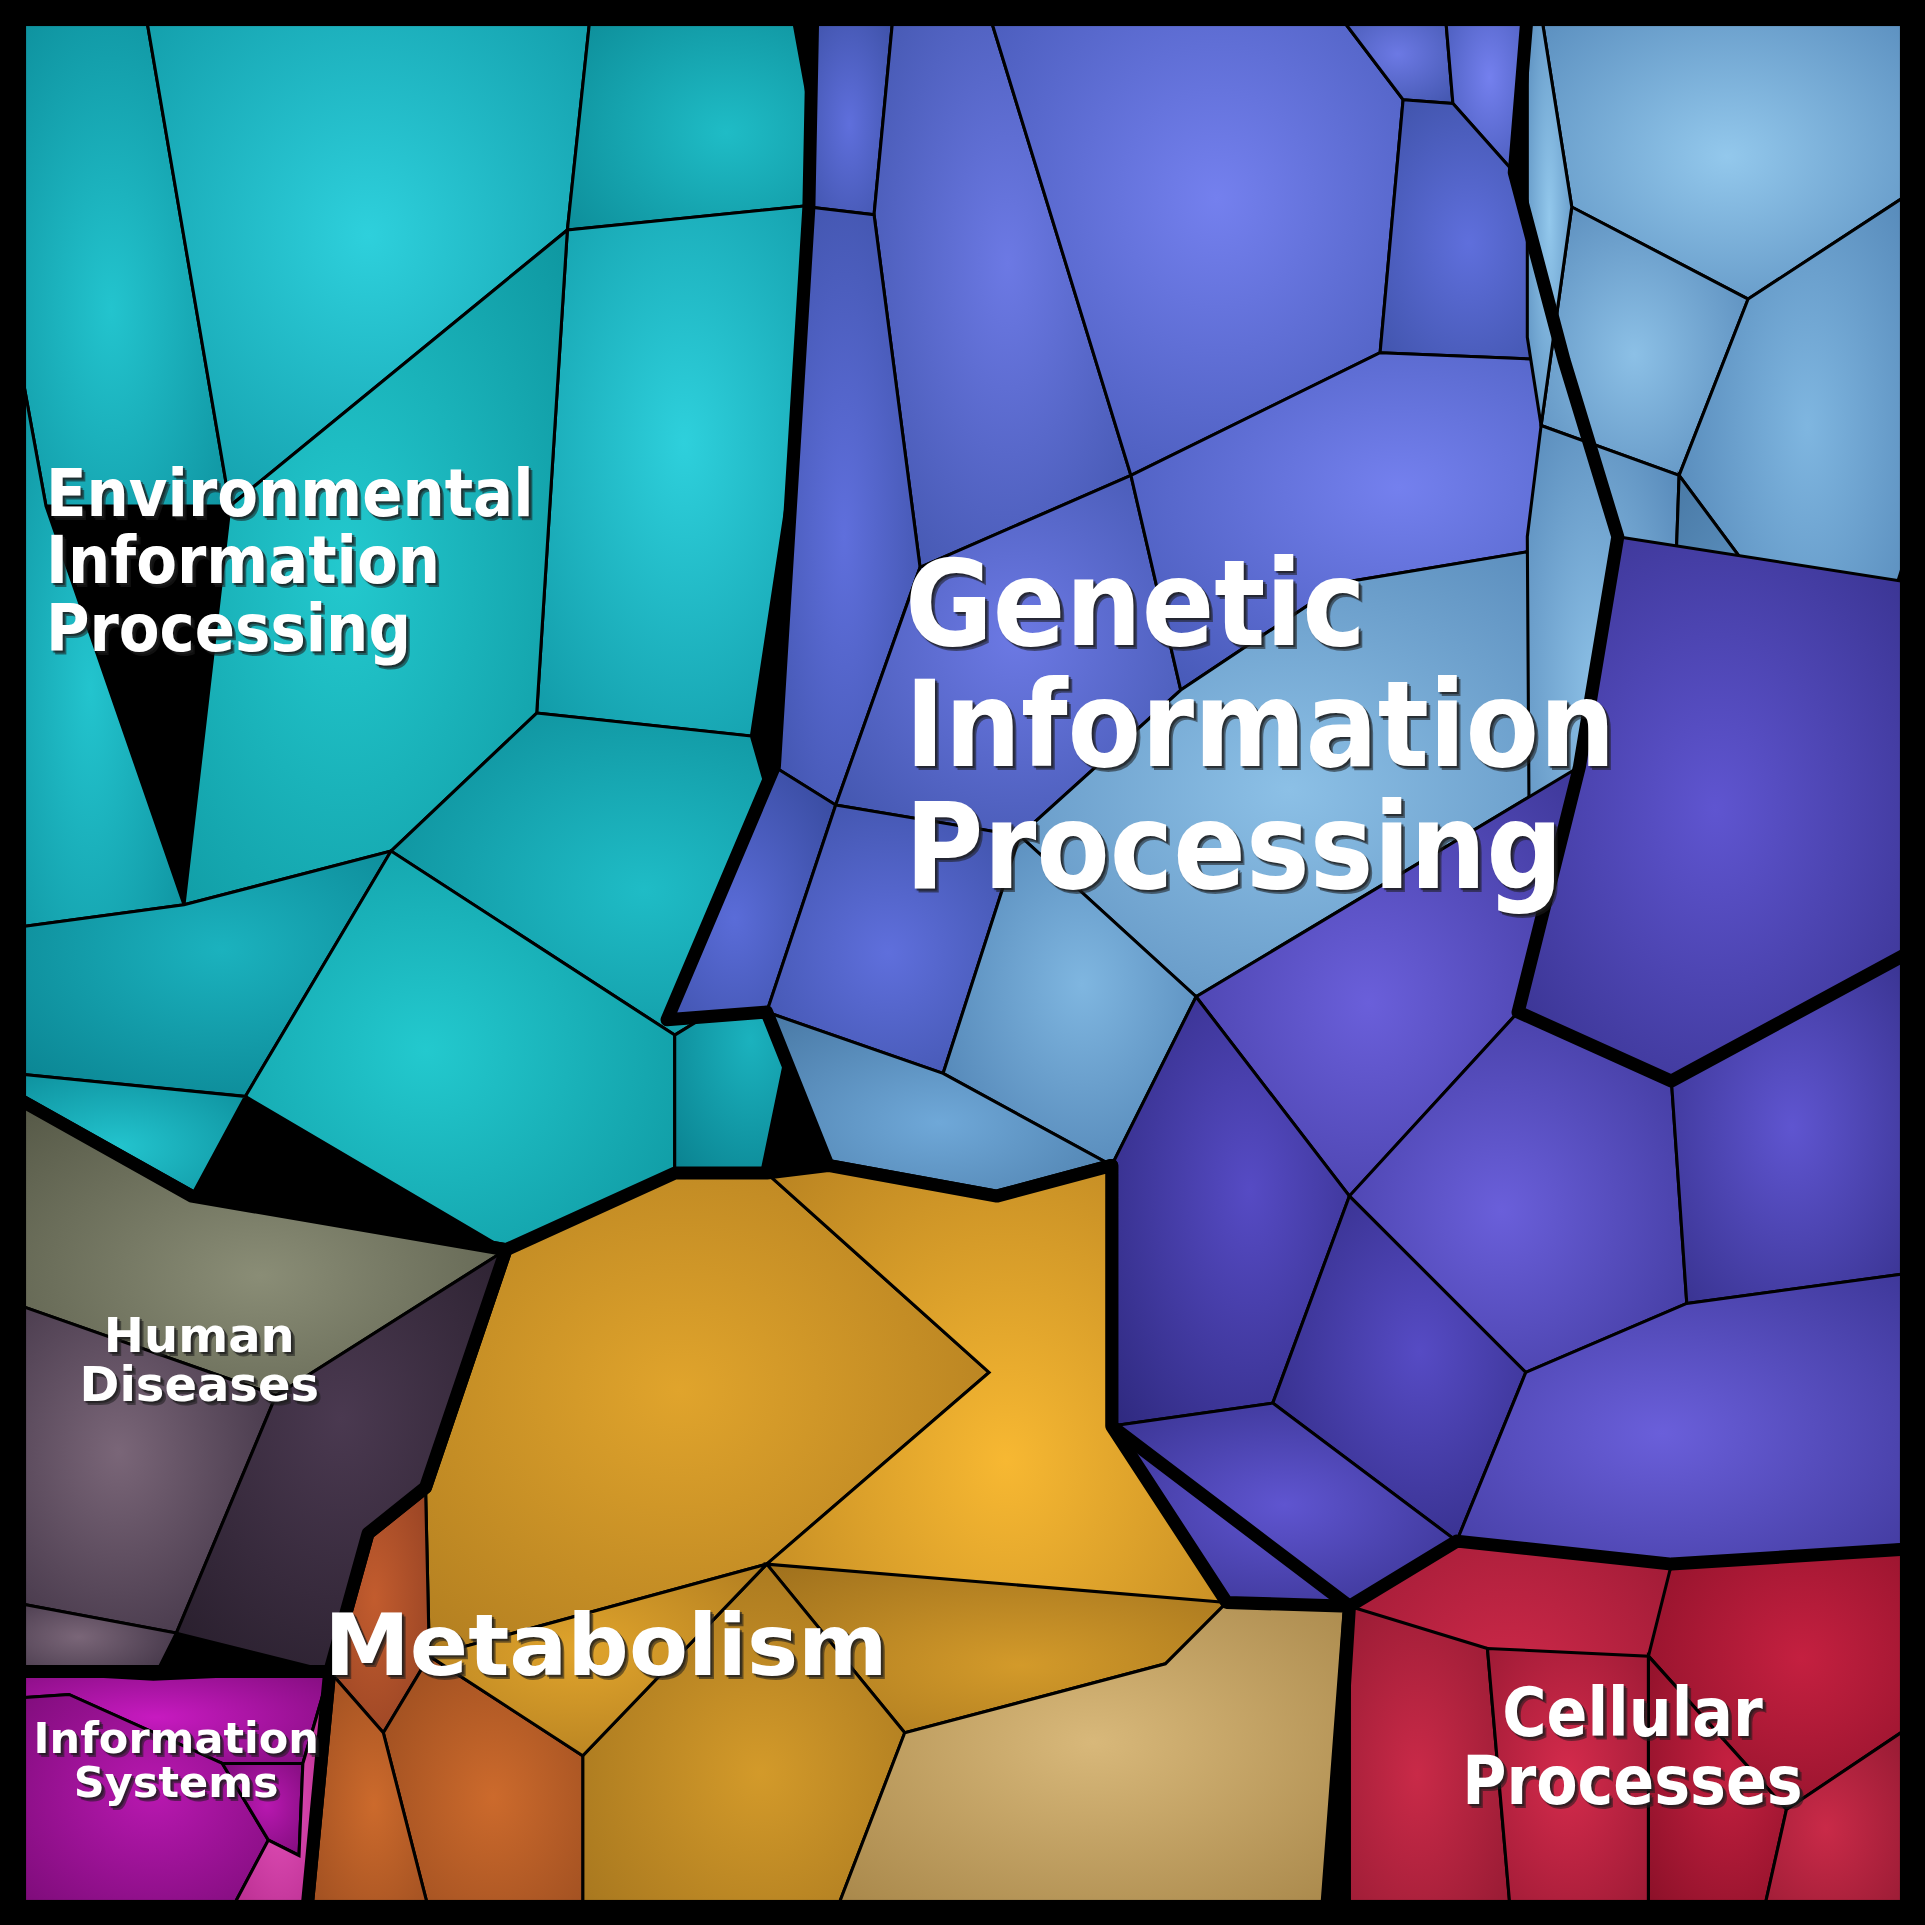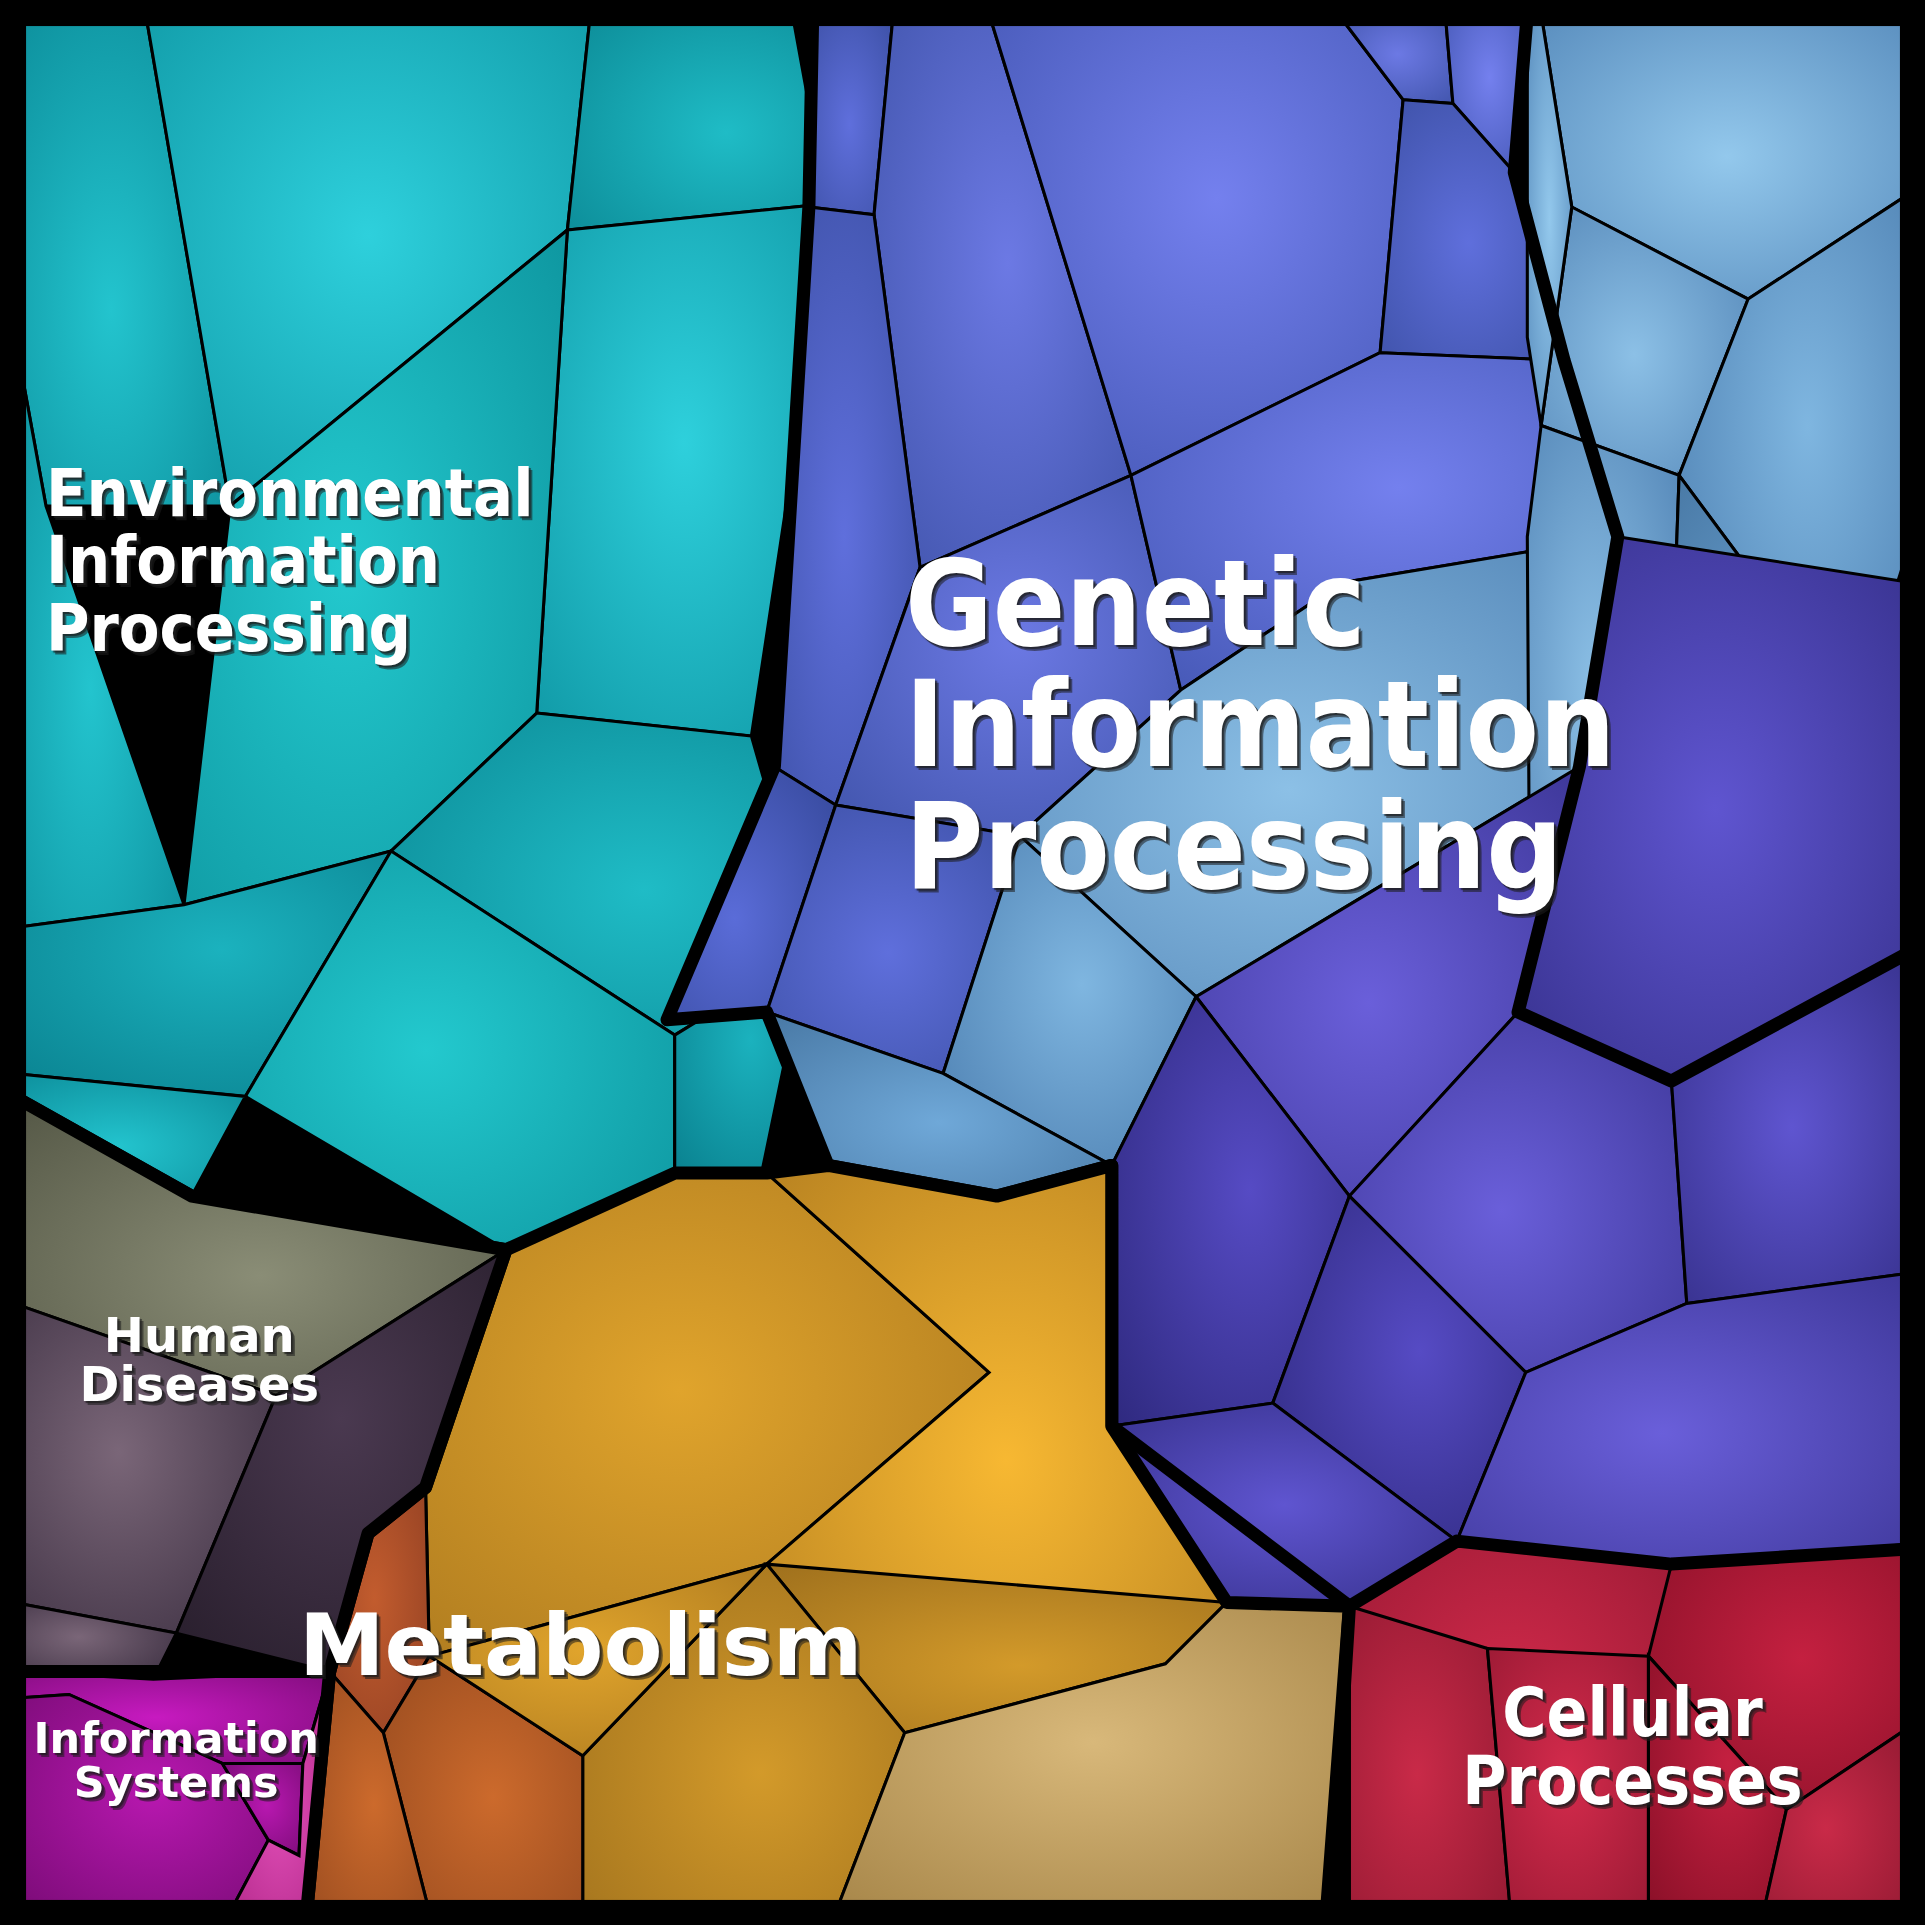--- a/index.html
+++ b/index.html
@@ -271,19 +271,19 @@
   <div class="lbl lbl-narrow" style="left:905px;top:544px;width:981px;font-size:119px;text-align:left;">Genetic
 Information
 Processing</div>
 
   <div class="lbl" style="left:15.3px;top:1311px;width:368px;font-size:48px;text-align:center;">Human
 Diseases</div>
 
   <div class="lbl" style="left:7.7px;top:1717px;width:337px;font-size:43px;text-align:center;">Information
 Systems</div>
 
-  <div class="lbl" style="left:299px;top:1602px;width:598px;font-size:86px;">Metabolism</div>
+  <div class="lbl" style="left:307px;top:1602px;width:598px;font-size:86px;text-align:center;">Metabolism</div>
 
   <div class="lbl lbl-narrow" style="left:1349px;top:1679px;width:567px;font-size:67px;text-align:center;">Cellular
 Processes</div>
 
 </div>
 
 
 </body></html>

